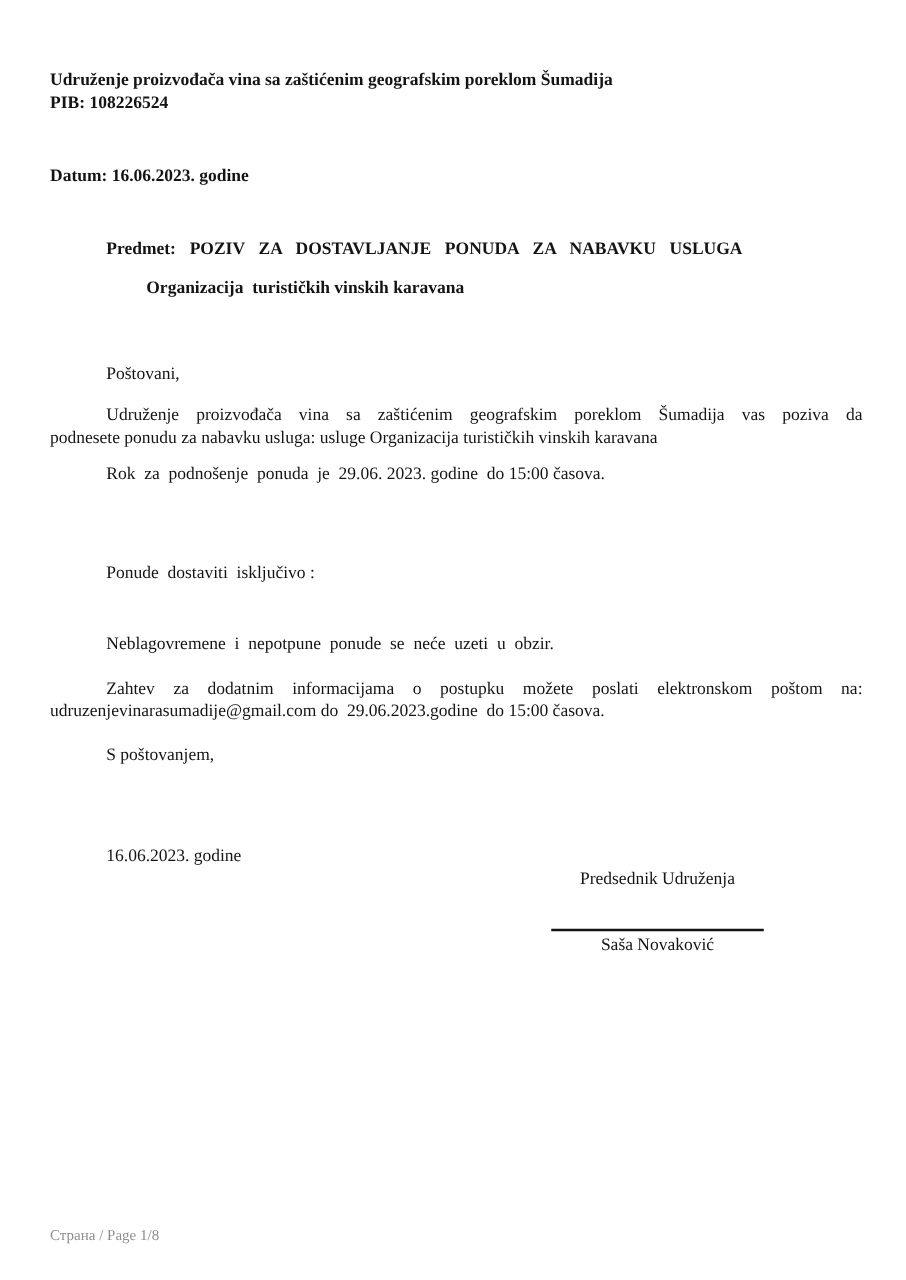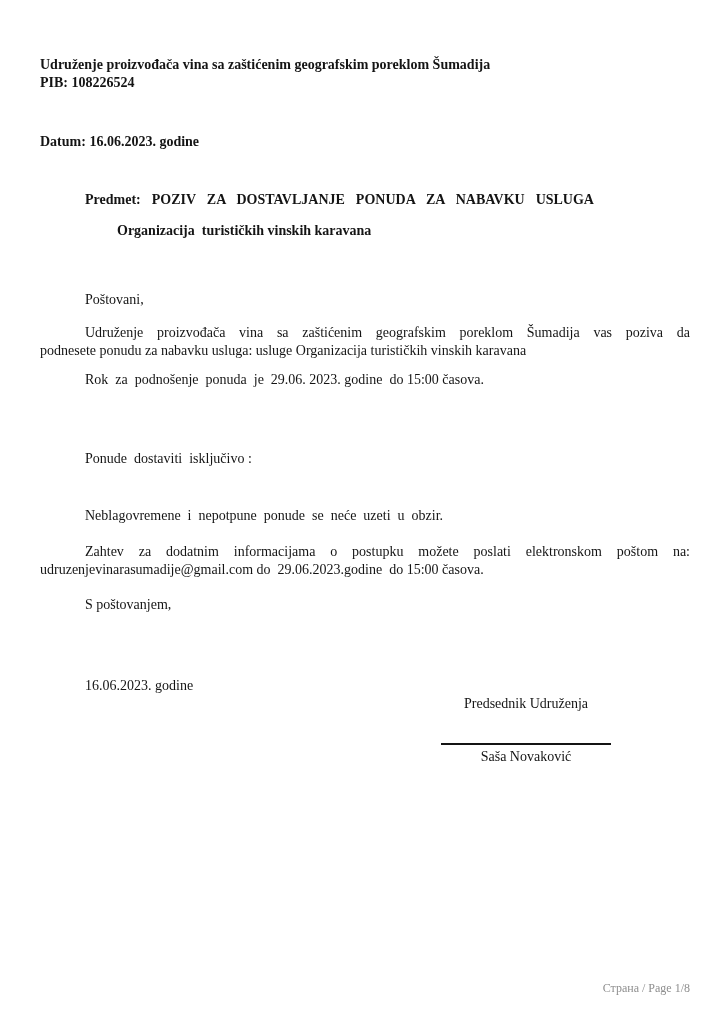--- a/index.html
+++ b/index.html
@@ -41,21 +41,21 @@
     position:absolute; left:441px; top:695px; width:170px;
     text-align:center;
   }
   .sigline {
     margin-top:30px; height:0;
     border-top:2px solid #141414;
   }
   .signame { margin-top:3px; }
   #footer {
     position:absolute; left:40px; top:980px; width:650px;
-    text-align:right;
+    text-align:left;
     color:#8e8e8e;
     font-size:12px; line-height:16px;
   }
 </style>
 </head>
 <body>
 
 <div class="page">
 
   <div class="blk b" id="hdr">

